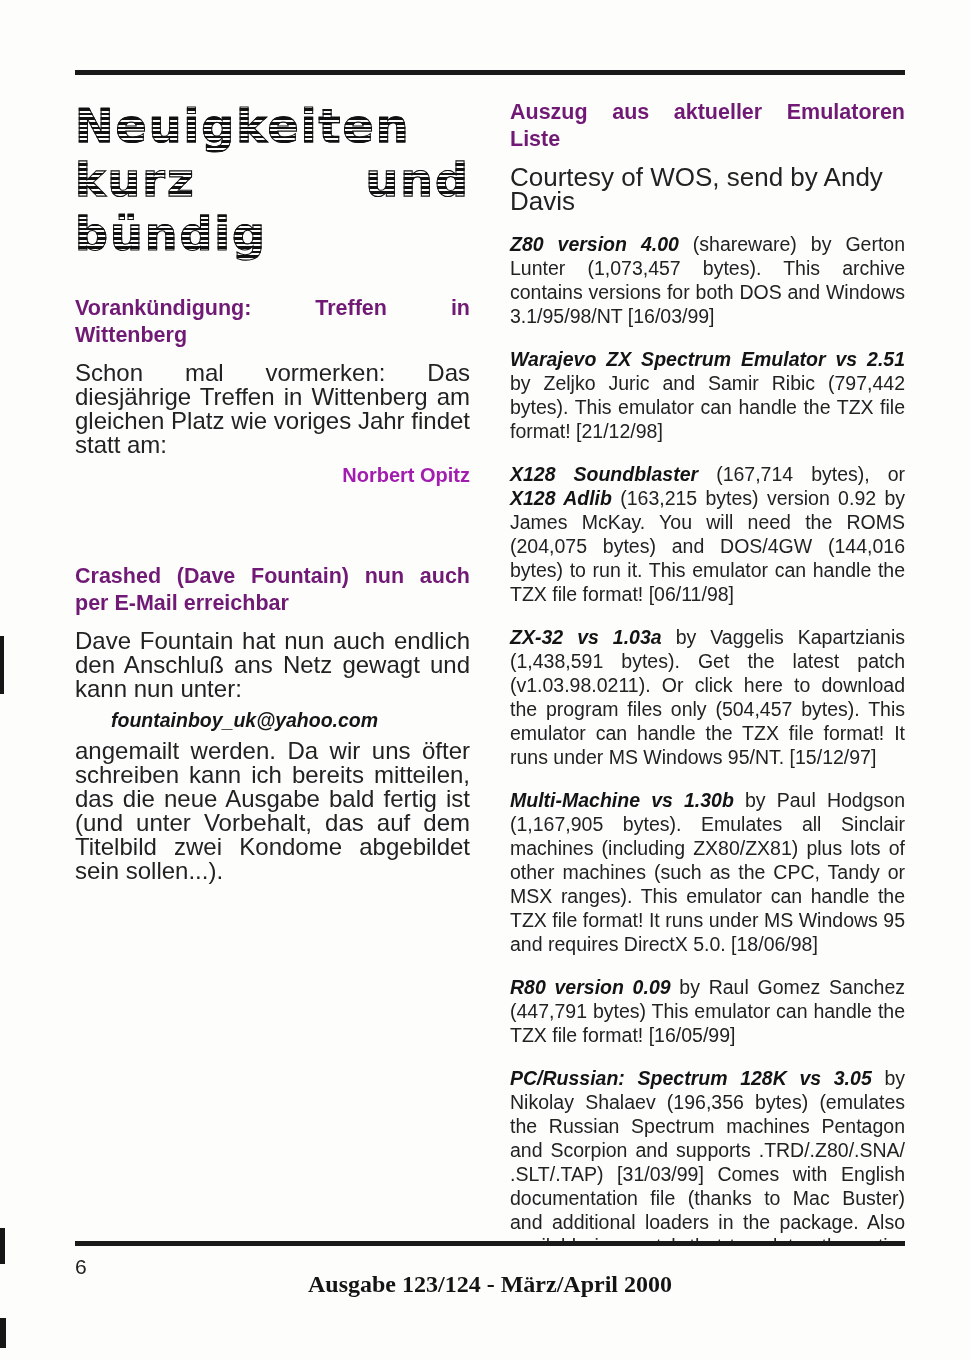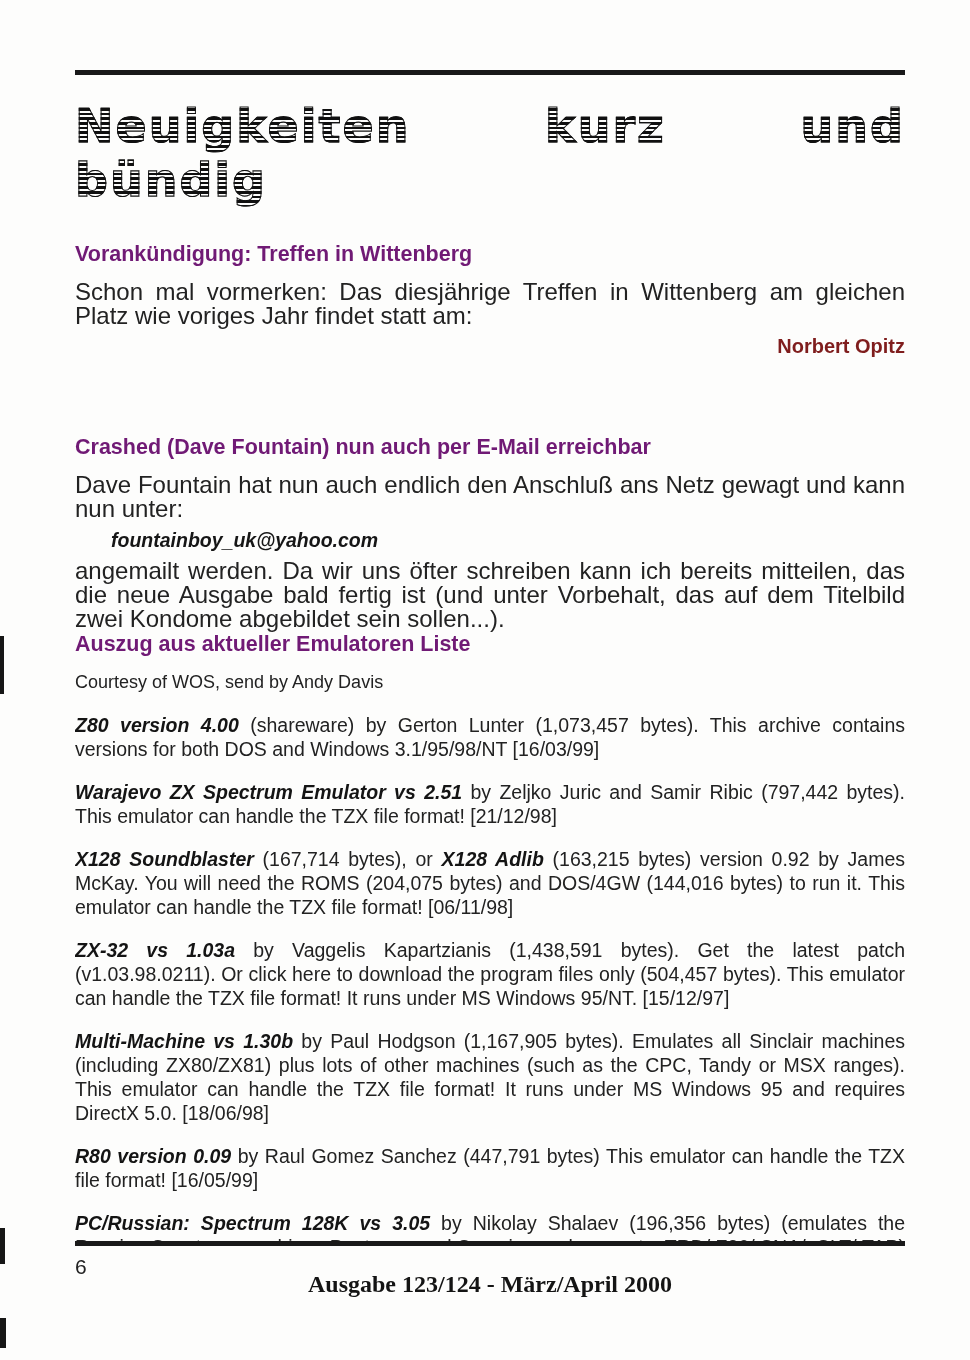--- a/index.html
+++ b/index.html
@@ -14,21 +14,21 @@
     box-sizing:border-box;
     padding:70px 65px 0 75px;
   }
   .rule { height:5px; background:#191919; border:0; margin:0; }
   .top-rule { width:830px; }
 
   .main {
     height:1166px;
     overflow:hidden;
     display:grid;
-    grid-template-columns:1fr;
+    grid-template-columns:1fr 1fr;
     column-gap:40px;
     padding-top:24px;
     box-sizing:border-box;
   }
 
   
   .zine-title {
     font-family:"DejaVu Sans", sans-serif;
     font-weight:bold;
     font-size:46px;
@@ -55,29 +55,29 @@
   p.body {
     font-size:24px; line-height:24px; margin:0;
     text-align:justify; color:#222;
   }
   p.em-line {
     font-size:19.5px; line-height:24px; margin:7px 0 7px 36px;
     font-weight:bold; font-style:italic; color:#161616;
   }
   p.sig {
     font-size:20px; line-height:24px; margin:6px 0 0 0;
-    font-weight:bold; text-align:right; color:#7f1d1d;
+    font-weight:bold; text-align:right; color:#a21caf;
   }
   .lsection { margin-top:46px; }
   .lsection:first-of-type { margin-top:0; }
   .lsection:nth-of-type(2) { margin-top:76px; }
   .lsection:nth-of-type(4) { margin-top:52px; }
 
   
-  .courtesy { font-size:18px; line-height:24px; margin:0 0 0 0; color:#222; }
+  .courtesy { font-size:26px; line-height:24px; margin:0 0 0 0; color:#222; }
   .entry {
     font-size:19.5px; line-height:24px; margin:19px 0 0 0;
     text-align:justify; color:#222;
   }
   .entry b.lead { font-style:italic; color:#141414; }
 
   
   .footer-rule { width:830px; }
   .footer {
     display:flex; align-items:baseline;

